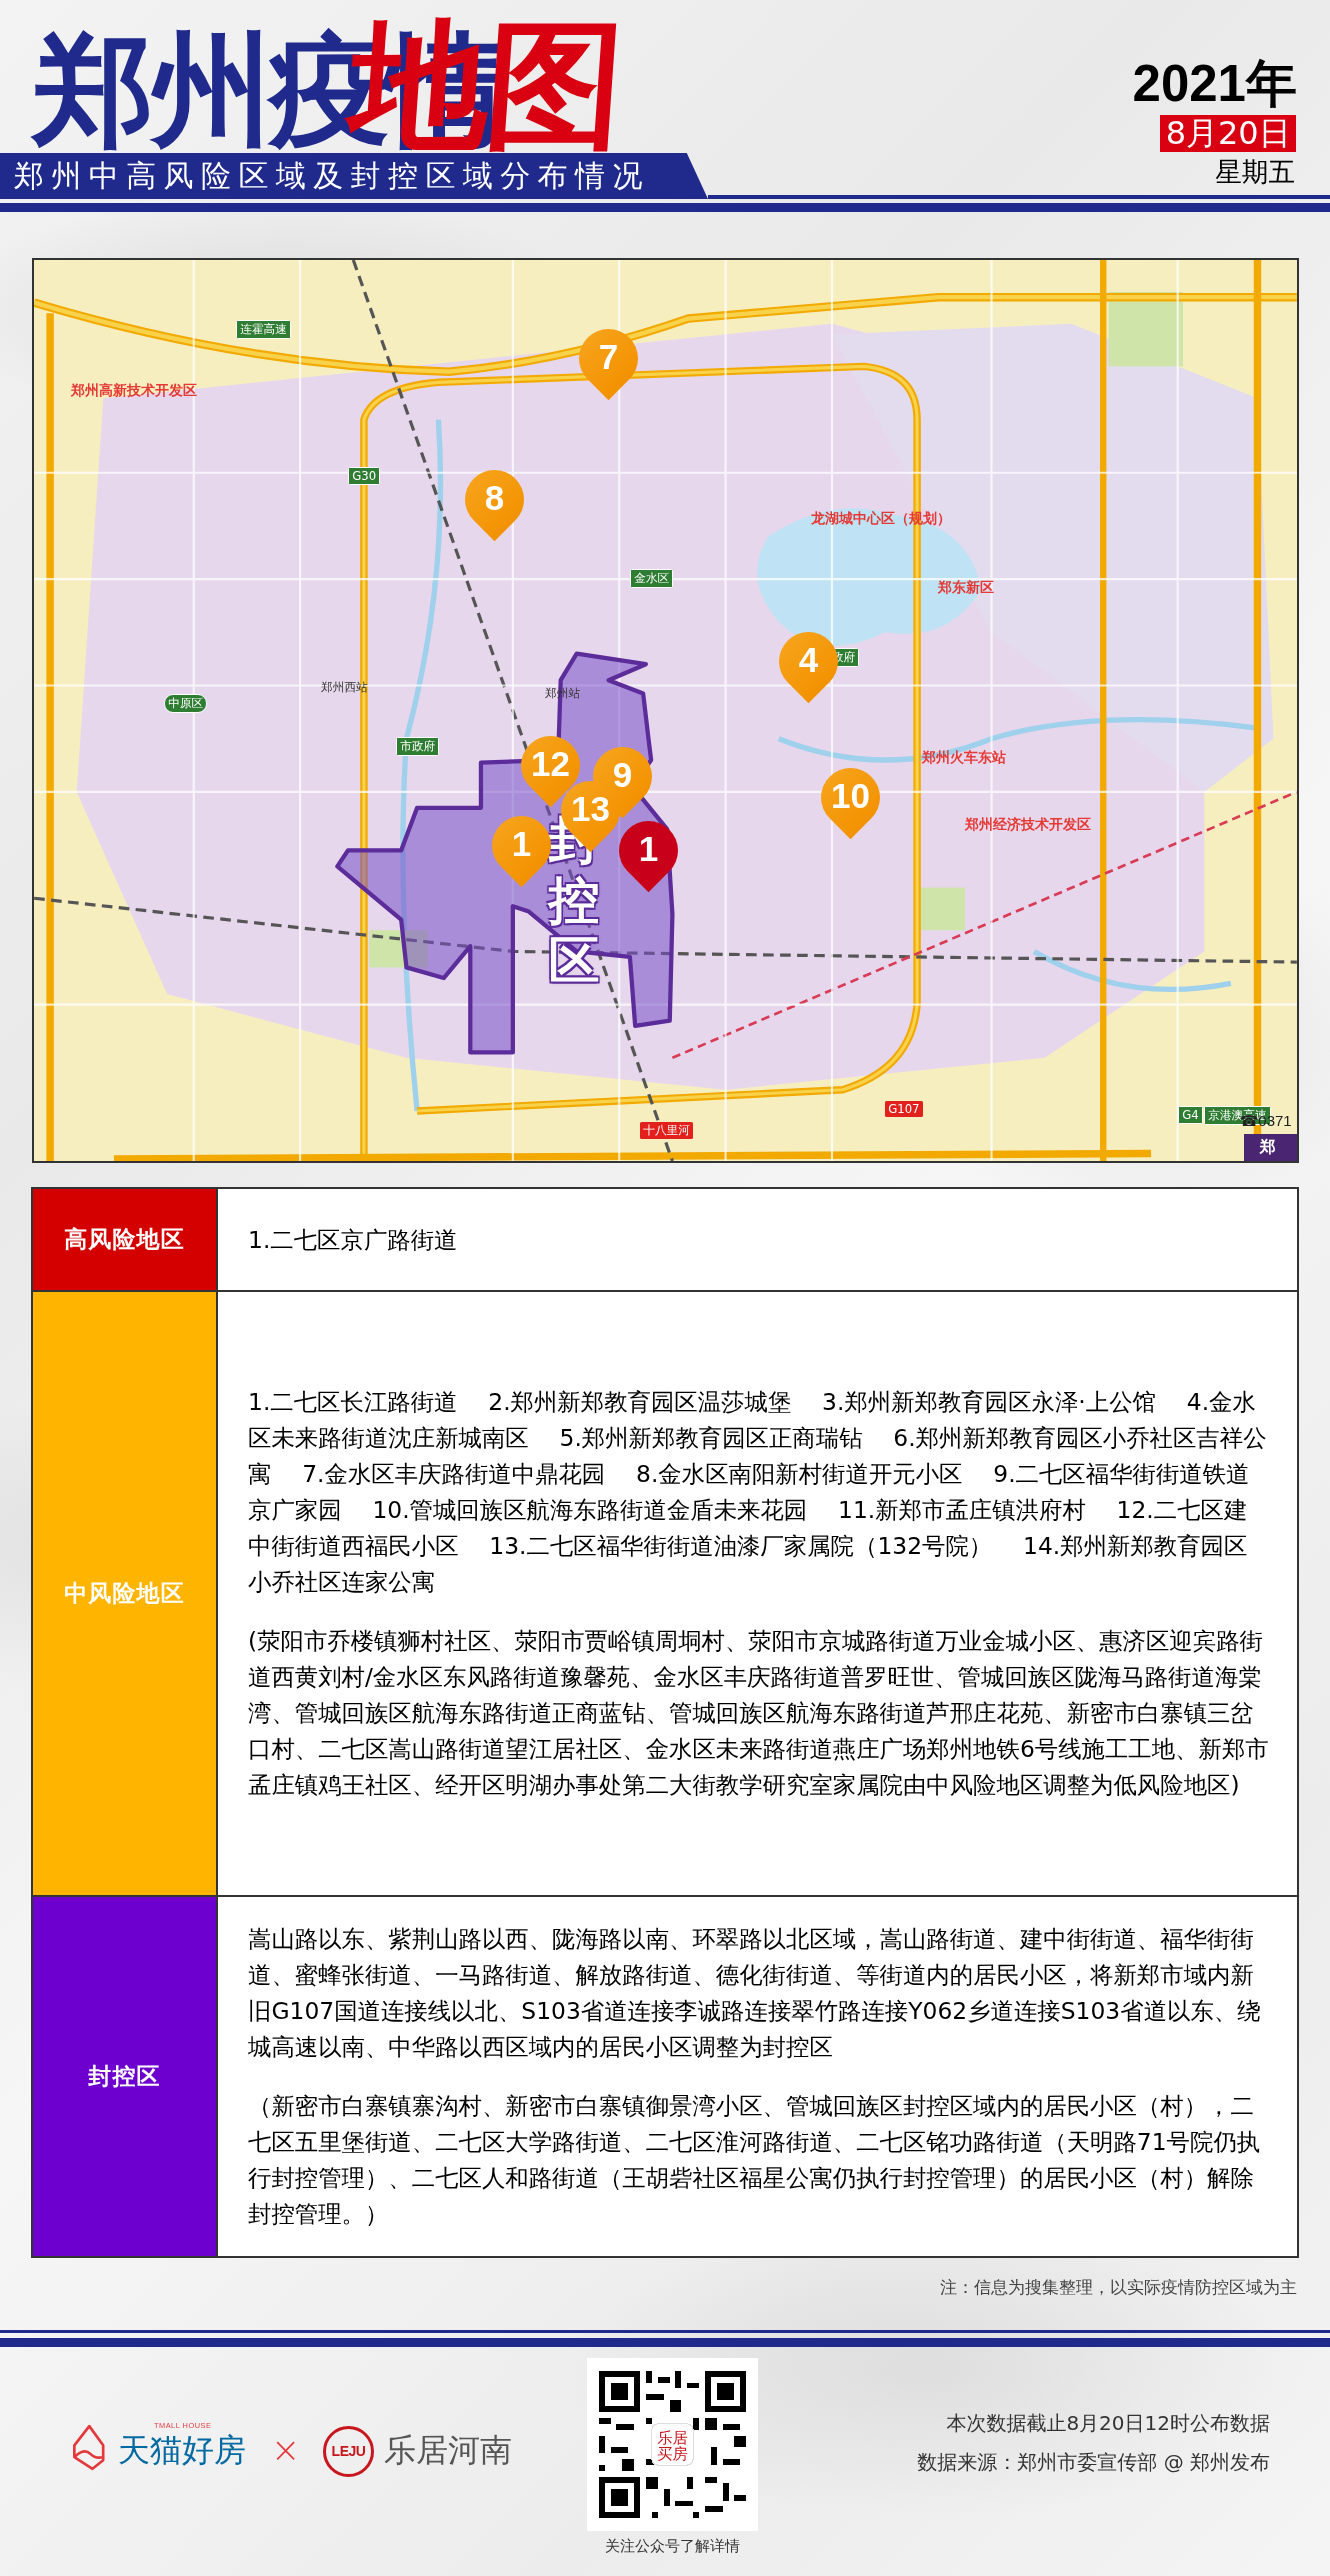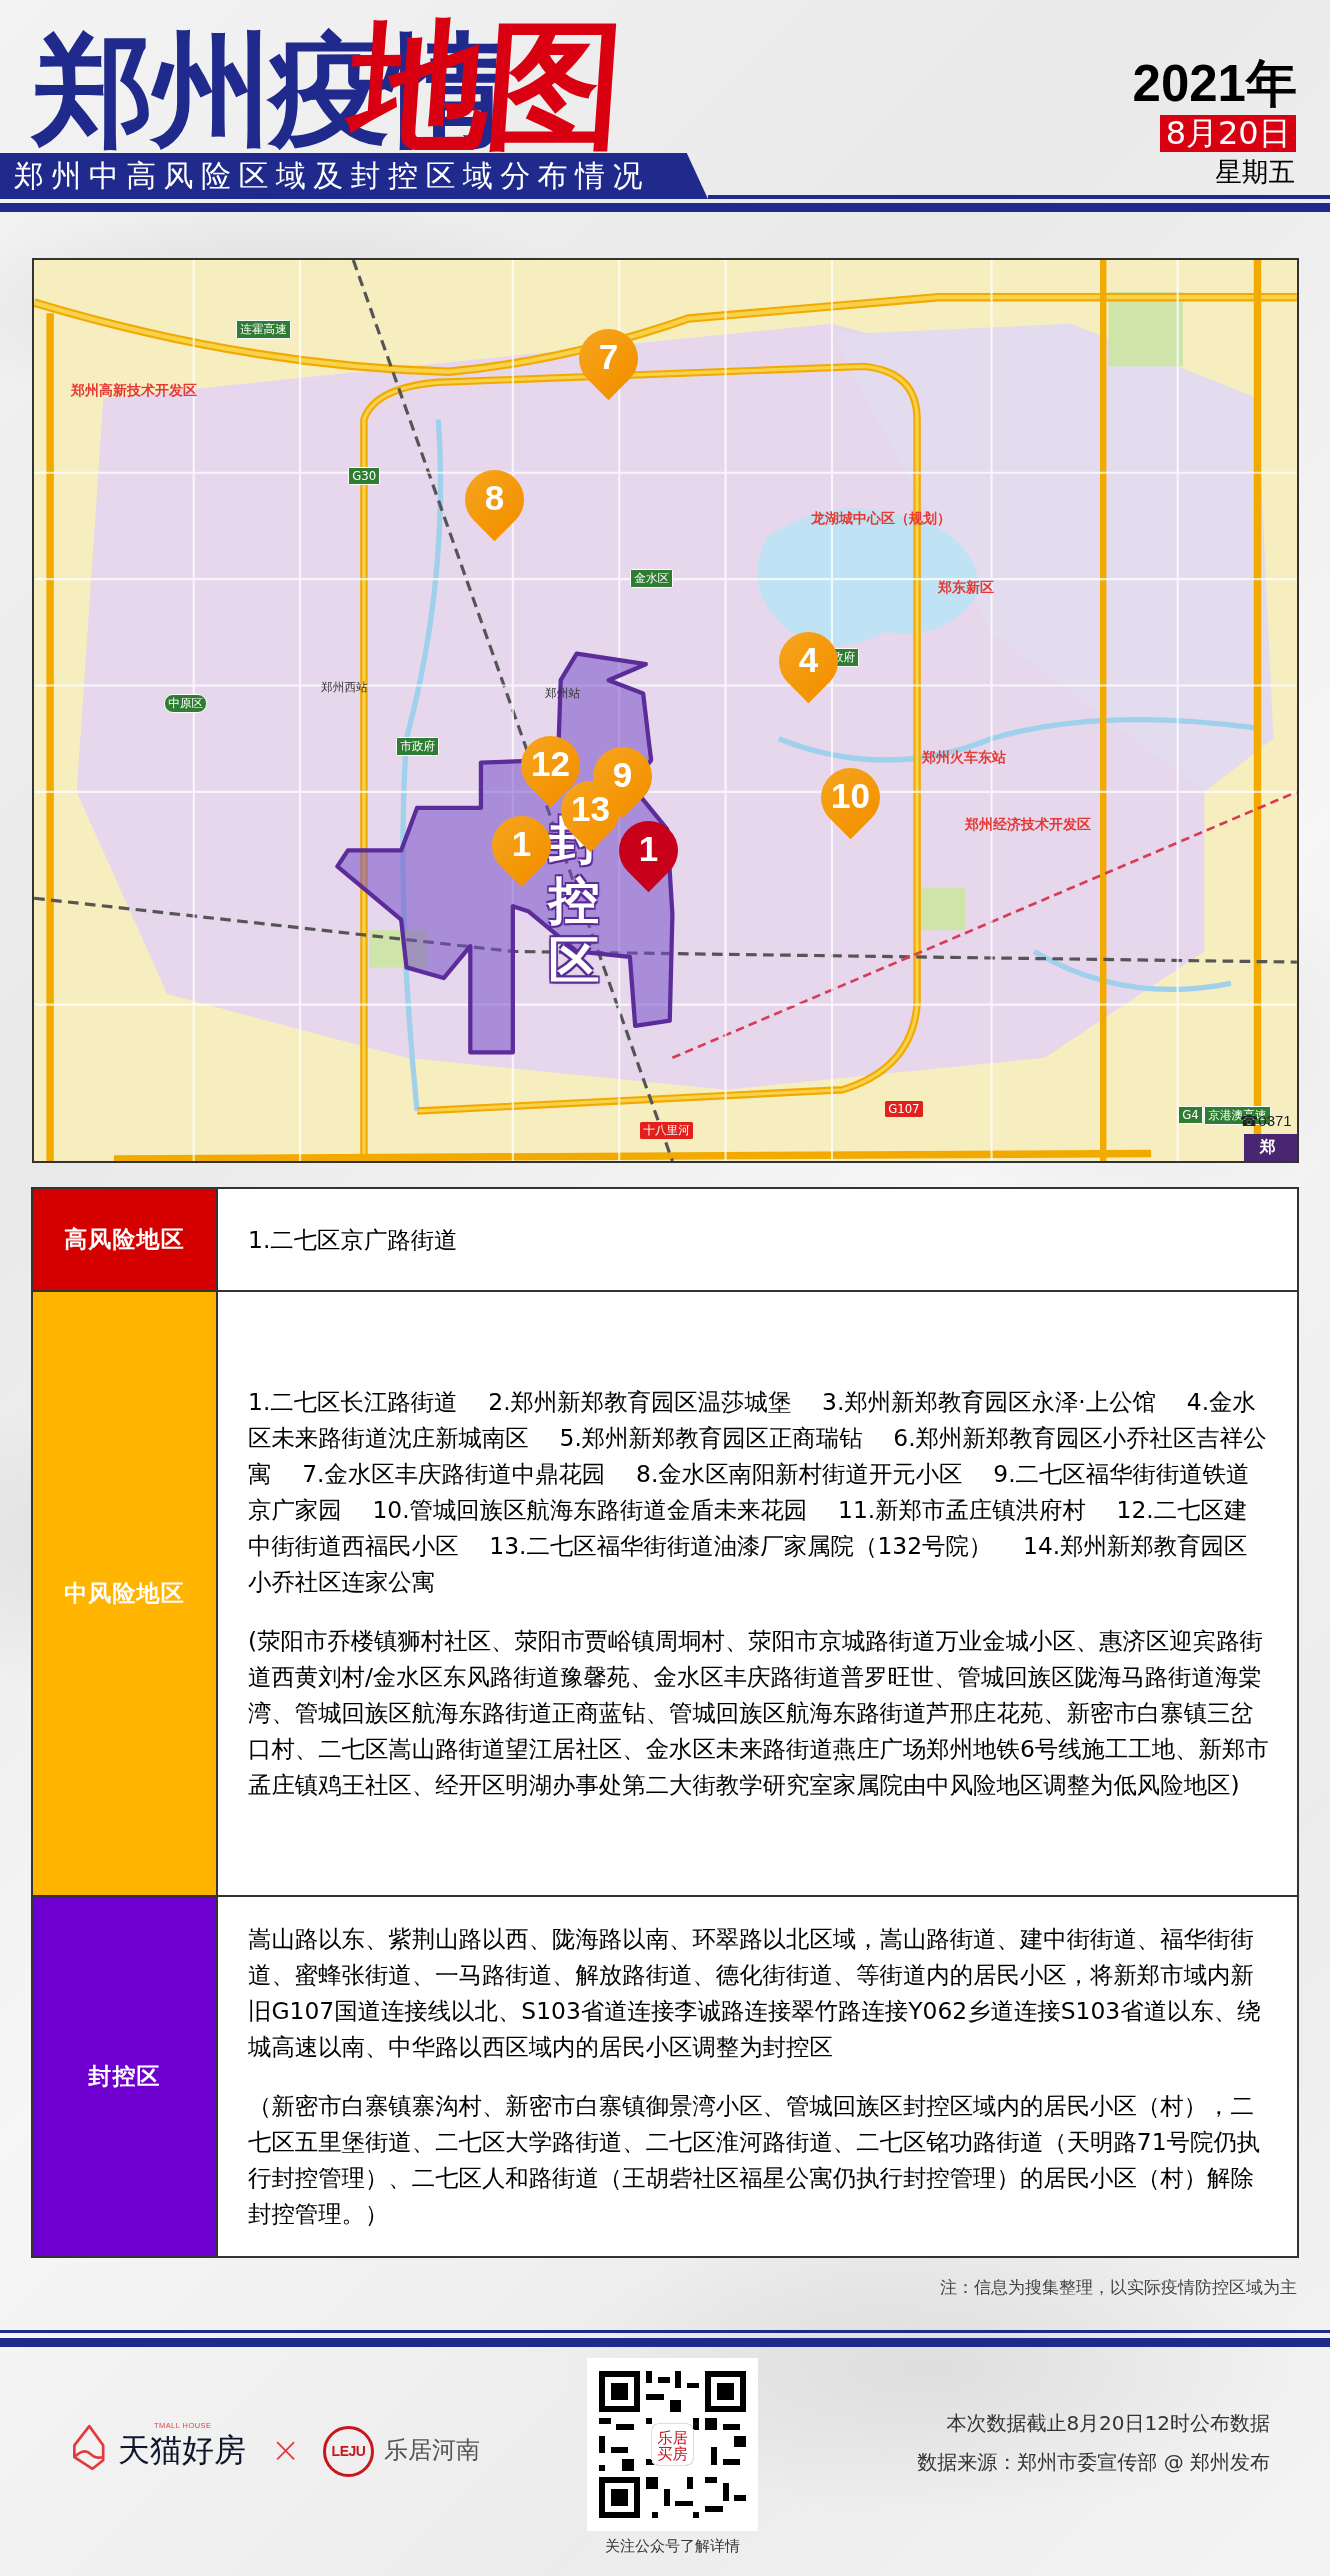--- a/index.html
+++ b/index.html
@@ -143,32 +143,32 @@
   .fstripe-thin { left: 0; right: 0; top: 2330px; height: 3.2px; background: #1f2a8c; }
   .fstripe-band { left: 0; right: 0; top: 2338px; height: 8.5px; background: #1f2a8c; }
 
   .logo-tmall { left: 71px; top: 2421px; width: 176px; height: 53px; }
   .logo-tmall .house { position: absolute; left: 0; top: 3.2px; }
   .logo-tmall .sub {
     position: absolute; left: 83px; top: 0; font-size: 7.4px; color: #e4393c;
     font-family: "Liberation Sans", sans-serif; letter-spacing: 0.5px;
   }
   .logo-tmall .name {
-    position: absolute; left: 47px; top: 10.6px; font-size: 32px; color: #0f172a; line-height: 37px;
+    position: absolute; left: 47px; top: 10.6px; font-size: 32px; color: #0369a1; line-height: 37px;
   }
   .logo-x { left: 271px; top: 2432px; font-size: 35px; color: #e4393c; font-weight: 200; line-height: 37px; }
   .logo-leju { left: 323px; top: 2426px; width: 223px; height: 53px; }
   .logo-leju .circle {
     position: absolute; left: 0; top: 0; width: 51px; height: 51px;
     border: 3.2px solid #c8161d; border-radius: 50%;
     color: #c8161d; font-weight: 900; font-size: 14px; line-height: 45px; text-align: center;
     font-family: "Liberation Sans", sans-serif; letter-spacing: -0.5px;
   }
   .logo-leju .name {
-    position: absolute; left: 61px; top: 6.4px; font-size: 24px; color: #555; line-height: 37px; text-align: center;
+    position: absolute; left: 61px; top: 6.4px; font-size: 32px; color: #555; line-height: 37px; text-align: center;
   }
 
   .qr-card { left: 587px; top: 2358px; width: 171px; height: 173px; background: #fff; }
   .qr-caption {
     left: 587px; top: 2537px; width: 171px; text-align: center; font-size: 15px; color: #333;
   }
   .src-line1 { right: 60px; top: 2410px; font-size: 20px; color: #333; line-height: 26.6px; text-align: right; }
   .src-line2 { right: 60px; top: 2449px; font-size: 20px; color: #333; line-height: 26.6px; }
 </style>
 </head>

